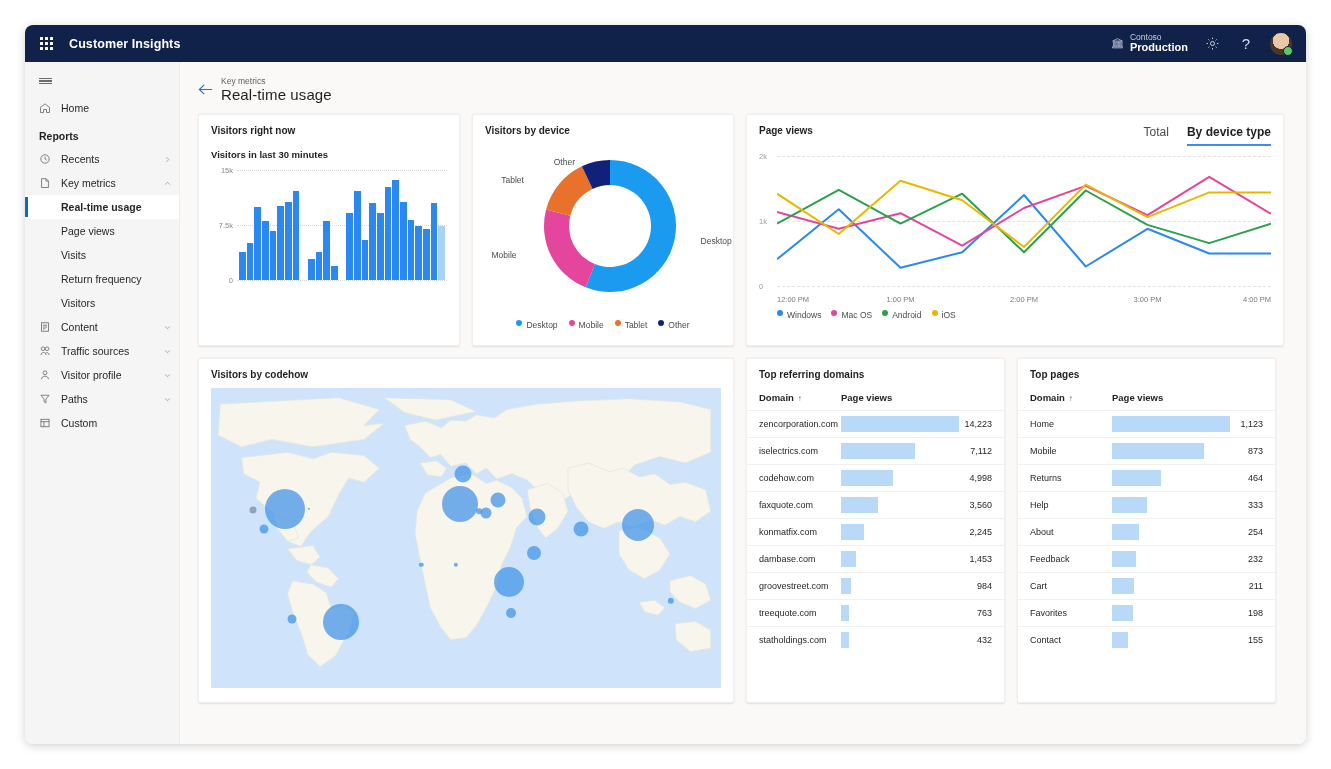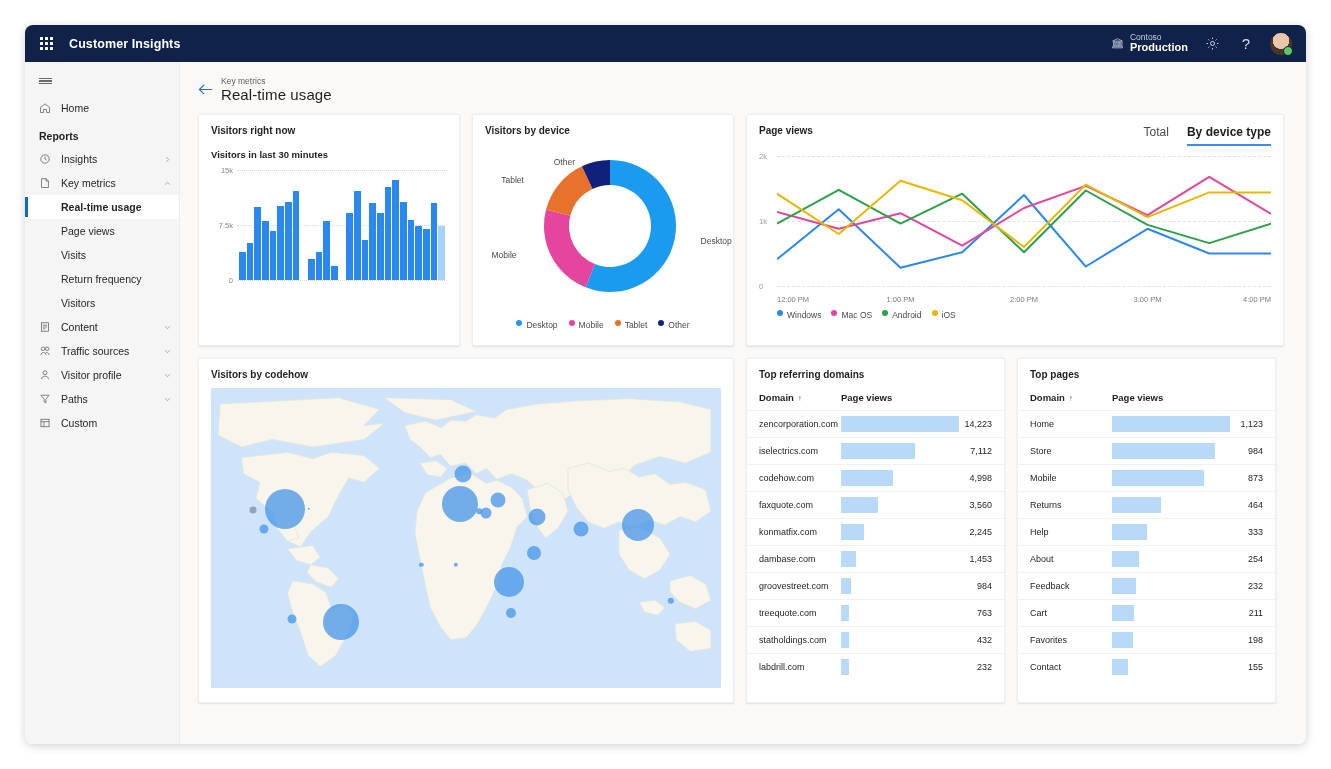--- a/index.html
+++ b/index.html
@@ -185,21 +185,21 @@
 
       <div class="sec-title">Reports</div>
 
       <div class="nav-row">
         <span class="ni">
           <svg width="12" height="12" viewBox="0 0 16 16" fill="none" stroke="#605e5c" stroke-width="1">
               <circle cx="8" cy="8" r="5.6"></circle>
               <path d="M8 4.8V8l2.3 1.6"></path>
             </svg>
         </span>
-        <span class="nlabel">Insights</span>
+        <span class="nlabel">Recents</span>
         <span class="chev">
           <svg width="7" height="7" viewBox="0 0 10 10" fill="none" stroke="#8a8886" stroke-width="1">
               <path d="M3.4 1.6 6.8 5 3.4 8.4"></path>
             </svg>
         </span>
       </div>
 
       <div class="nav-row">
         <span class="ni">
           <svg width="12" height="12" viewBox="0 0 16 16" fill="none" stroke="#605e5c" stroke-width="1">
@@ -576,29 +576,20 @@
                 </tr>
                 <tr>
                   <td class="c-dom">statholdings.com</td>
                   <td class="cellbar">
                     <div class="cb-track">
                       <div class="cb-fill" style="width: 5%;"></div>
                       <span class="cb-val">432</span>
                     </div>
                   </td>
                 </tr>
-                <tr>
-                  <td class="c-dom">labdrill.com</td>
-                  <td class="cellbar">
-                    <div class="cb-track">
-                      <div class="cb-fill" style="width: 5%;"></div>
-                      <span class="cb-val">232</span>
-                    </div>
-                  </td>
-                </tr>
               </tbody>
           </table>
         </div>
 
         <div class="card c6">
           <div class="card-title">Top pages</div>
           <table>
             <thead>
               <tr>
                 <th class="c-dom">
@@ -611,29 +602,20 @@
                 <tr>
                   <td class="c-dom">Home</td>
                   <td class="cellbar">
                     <div class="cb-track">
                       <div class="cb-fill" style="width: 78%;"></div>
                       <span class="cb-val">1,123</span>
                     </div>
                   </td>
                 </tr>
                 <tr>
-                  <td class="c-dom">Store</td>
-                  <td class="cellbar">
-                    <div class="cb-track">
-                      <div class="cb-fill" style="width: 68.3455%;"></div>
-                      <span class="cb-val">984</span>
-                    </div>
-                  </td>
-                </tr>
-                <tr>
                   <td class="c-dom">Mobile</td>
                   <td class="cellbar">
                     <div class="cb-track">
                       <div class="cb-fill" style="width: 60.6358%;"></div>
                       <span class="cb-val">873</span>
                     </div>
                   </td>
                 </tr>
                 <tr>
                   <td class="c-dom">Returns</td>

